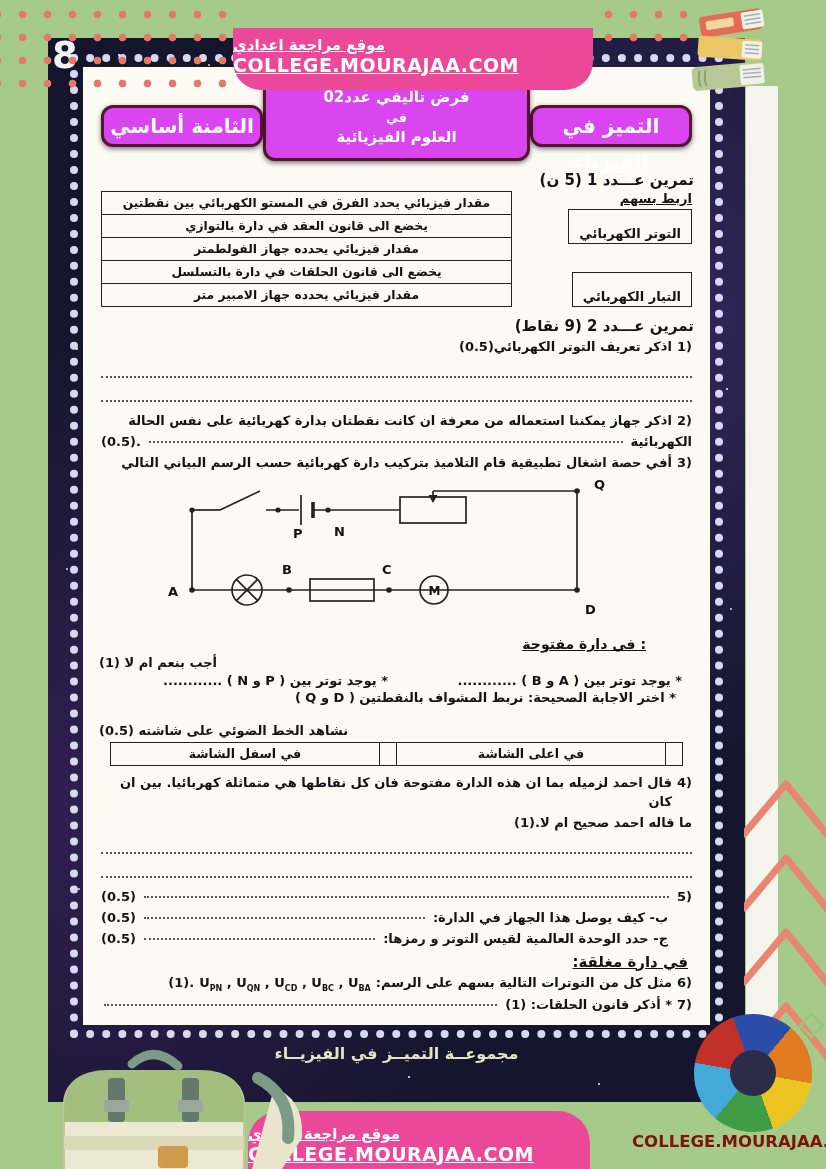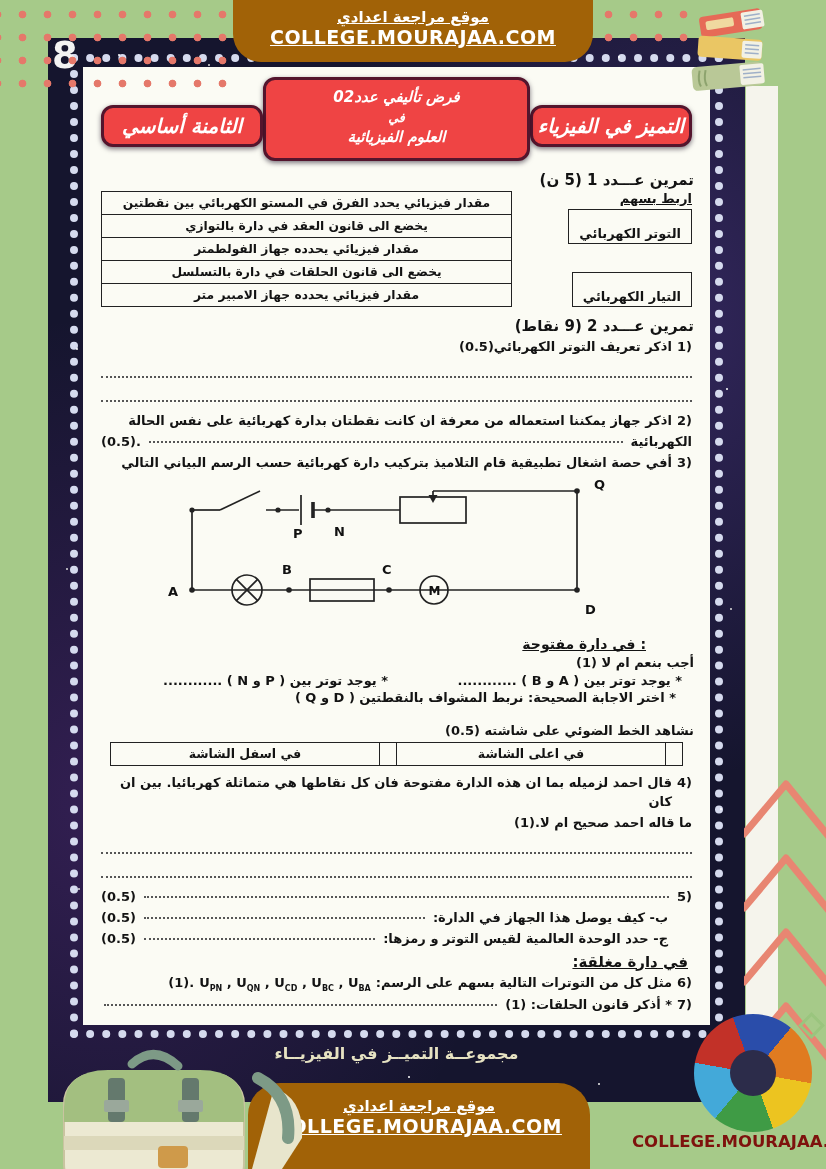--- a/index.html
+++ b/index.html
@@ -24,58 +24,58 @@
      18px 300px #fff,8px 520px #ddd,668px 340px #fff,672px 560px #ddd,662px 760px #fff,20px 840px #ddd,
      350px 1028px #fff,120px 1040px #ddd,540px 1035px #eee,660px 980px #fff;}
   .corner-num{position:absolute;left:4px;top:-4px;color:#f2f2f2;font-size:37px;font-weight:bold;z-index:3;}
   .bead{margin:16px 22px 0;border:8px dotted #d5daee;padding:5px;}
   .paper{background:#fbfbf4;height:958px;padding:6px 16px 0;box-sizing:border-box;
     color:#131313;font-size:13px;font-weight:700;overflow:hidden;}
   .footer-band{height:44px;display:flex;align-items:flex-start;justify-content:center;padding-top:6px;}
   .footer-band span{color:#e6e2c2;font-size:16px;font-weight:bold;letter-spacing:1px;}
   
   .hdr-row{display:flex;justify-content:space-between;align-items:flex-start;margin:4px 2px 10px;}
-  .badge{background:#ef4444;color:#fff;border:3px solid #54152d;border-radius:12px;
-    box-shadow:0 2px 5px rgba(20,10,30,.55);text-align:center;font-style:italic;}
+  .badge{background:#d946ef;color:#fff;border:3px solid #54152d;border-radius:12px;
+    box-shadow:0 2px 5px rgba(20,10,30,.55);text-align:center;}
   .badge.side{width:158px;height:36px;line-height:36px;margin-top:28px;font-size:20px;}
   .badge.main{width:256px;padding:7px 4px 9px;font-size:15px;line-height:1.45;}
   .badge.main .small{font-size:12.5px;}
   
   .ex-title{font-size:15px;margin:2px 0 2px;}
   .ex1row{display:flex;gap:12px;margin:0 2px 10px;}
   .terms{width:168px;display:flex;flex-direction:column;align-items:flex-start;}
   .instr{text-decoration:underline;margin-bottom:3px;}
   .term-box{border:1.5px solid #222;padding:16px 10px 2px;font-size:13px;}
   .spacer{flex:1;}
   .t1{flex:1;border:1.3px solid #222;align-self:flex-start;}
   .t1 .row{border-bottom:1.3px solid #222;text-align:center;font-size:12.3px;height:22px;line-height:22px;
     white-space:nowrap;overflow:hidden;}
   .t1 .row:last-child{border-bottom:none;}
   
   .q{display:flex;align-items:baseline;gap:5px;margin:3px 2px;line-height:1.4;}
   .qnum{white-space:nowrap;}
   .fill{flex:1;border-bottom:2.2px dotted #555;transform:translateY(-3px);margin:0 3px;}
   .dotrow{border-bottom:2.4px dotted #555;height:12px;margin:8px 2px 10px;}
-  .center{text-align:right;margin:3px 0;}
+  .center{text-align:left;margin:3px 0;}
   .subhead{font-size:14px;text-decoration:underline;margin:6px 48px 2px 0;}
   .subhead2{font-size:15px;text-decoration:underline;margin:4px 6px 2px 0;}
   .voltline{display:flex;justify-content:space-between;padding:0 12px 0 64px;margin:2px 0;}
   .choose{margin:2px 18px 18px 0;}
   .opts{display:flex;width:96%;margin:4px auto 8px;border:1.5px solid #222;}
   .opt{display:flex;flex:1;border-left:1.5px solid #222;}
   .opt:last-child{border-left:none;}
   .opt .cb{width:16px;border-left:1.5px solid #222;}
   .opt .lbl{flex:1;text-align:center;height:22px;line-height:22px;font-size:12.5px;}
   .indent{margin-right:26px;}
   .ltr{direction:ltr;unicode-bidi:isolate;}
   sub{font-size:8px;}
   svg text{font-family:"DejaVu Sans",sans-serif;font-weight:bold;}
   .circuit-wrap{width:470px;margin:2px auto 0;}
   
-  .banner{position:absolute;background:#a16207;z-index:6;text-align:center;color:#fff;}
+  .banner{position:absolute;background:#ec4899;z-index:6;color:#fff;margin-top:28px;}
   #bannerTop{left:233px;top:0;width:360px;height:62px;border-radius:0 0 28px 28px;padding-top:8px;box-sizing:border-box;}
   #bannerBottom{left:248px;top:1083px;width:342px;height:86px;border-radius:32px 32px 0 0;padding-top:14px;box-sizing:border-box;}
   .banner .l1{font-size:15px;font-weight:bold;text-decoration:underline;}
   .banner .l2{font-size:19px;font-weight:bold;text-decoration:underline;letter-spacing:.5px;}
   
   .books{position:absolute;left:690px;top:2px;z-index:7;}
   .backpack{position:absolute;left:36px;top:1048px;z-index:7;}
   .logo-wheel{position:absolute;left:694px;top:1014px;width:118px;height:118px;border-radius:50%;z-index:7;
     background:conic-gradient(from -20deg,#2a4daa 0 60deg,#e07b20 60deg 120deg,#ecc420 120deg 180deg,
       #3f9b45 180deg 240deg,#43a9d9 240deg 300deg,#c23128 300deg 360deg);

